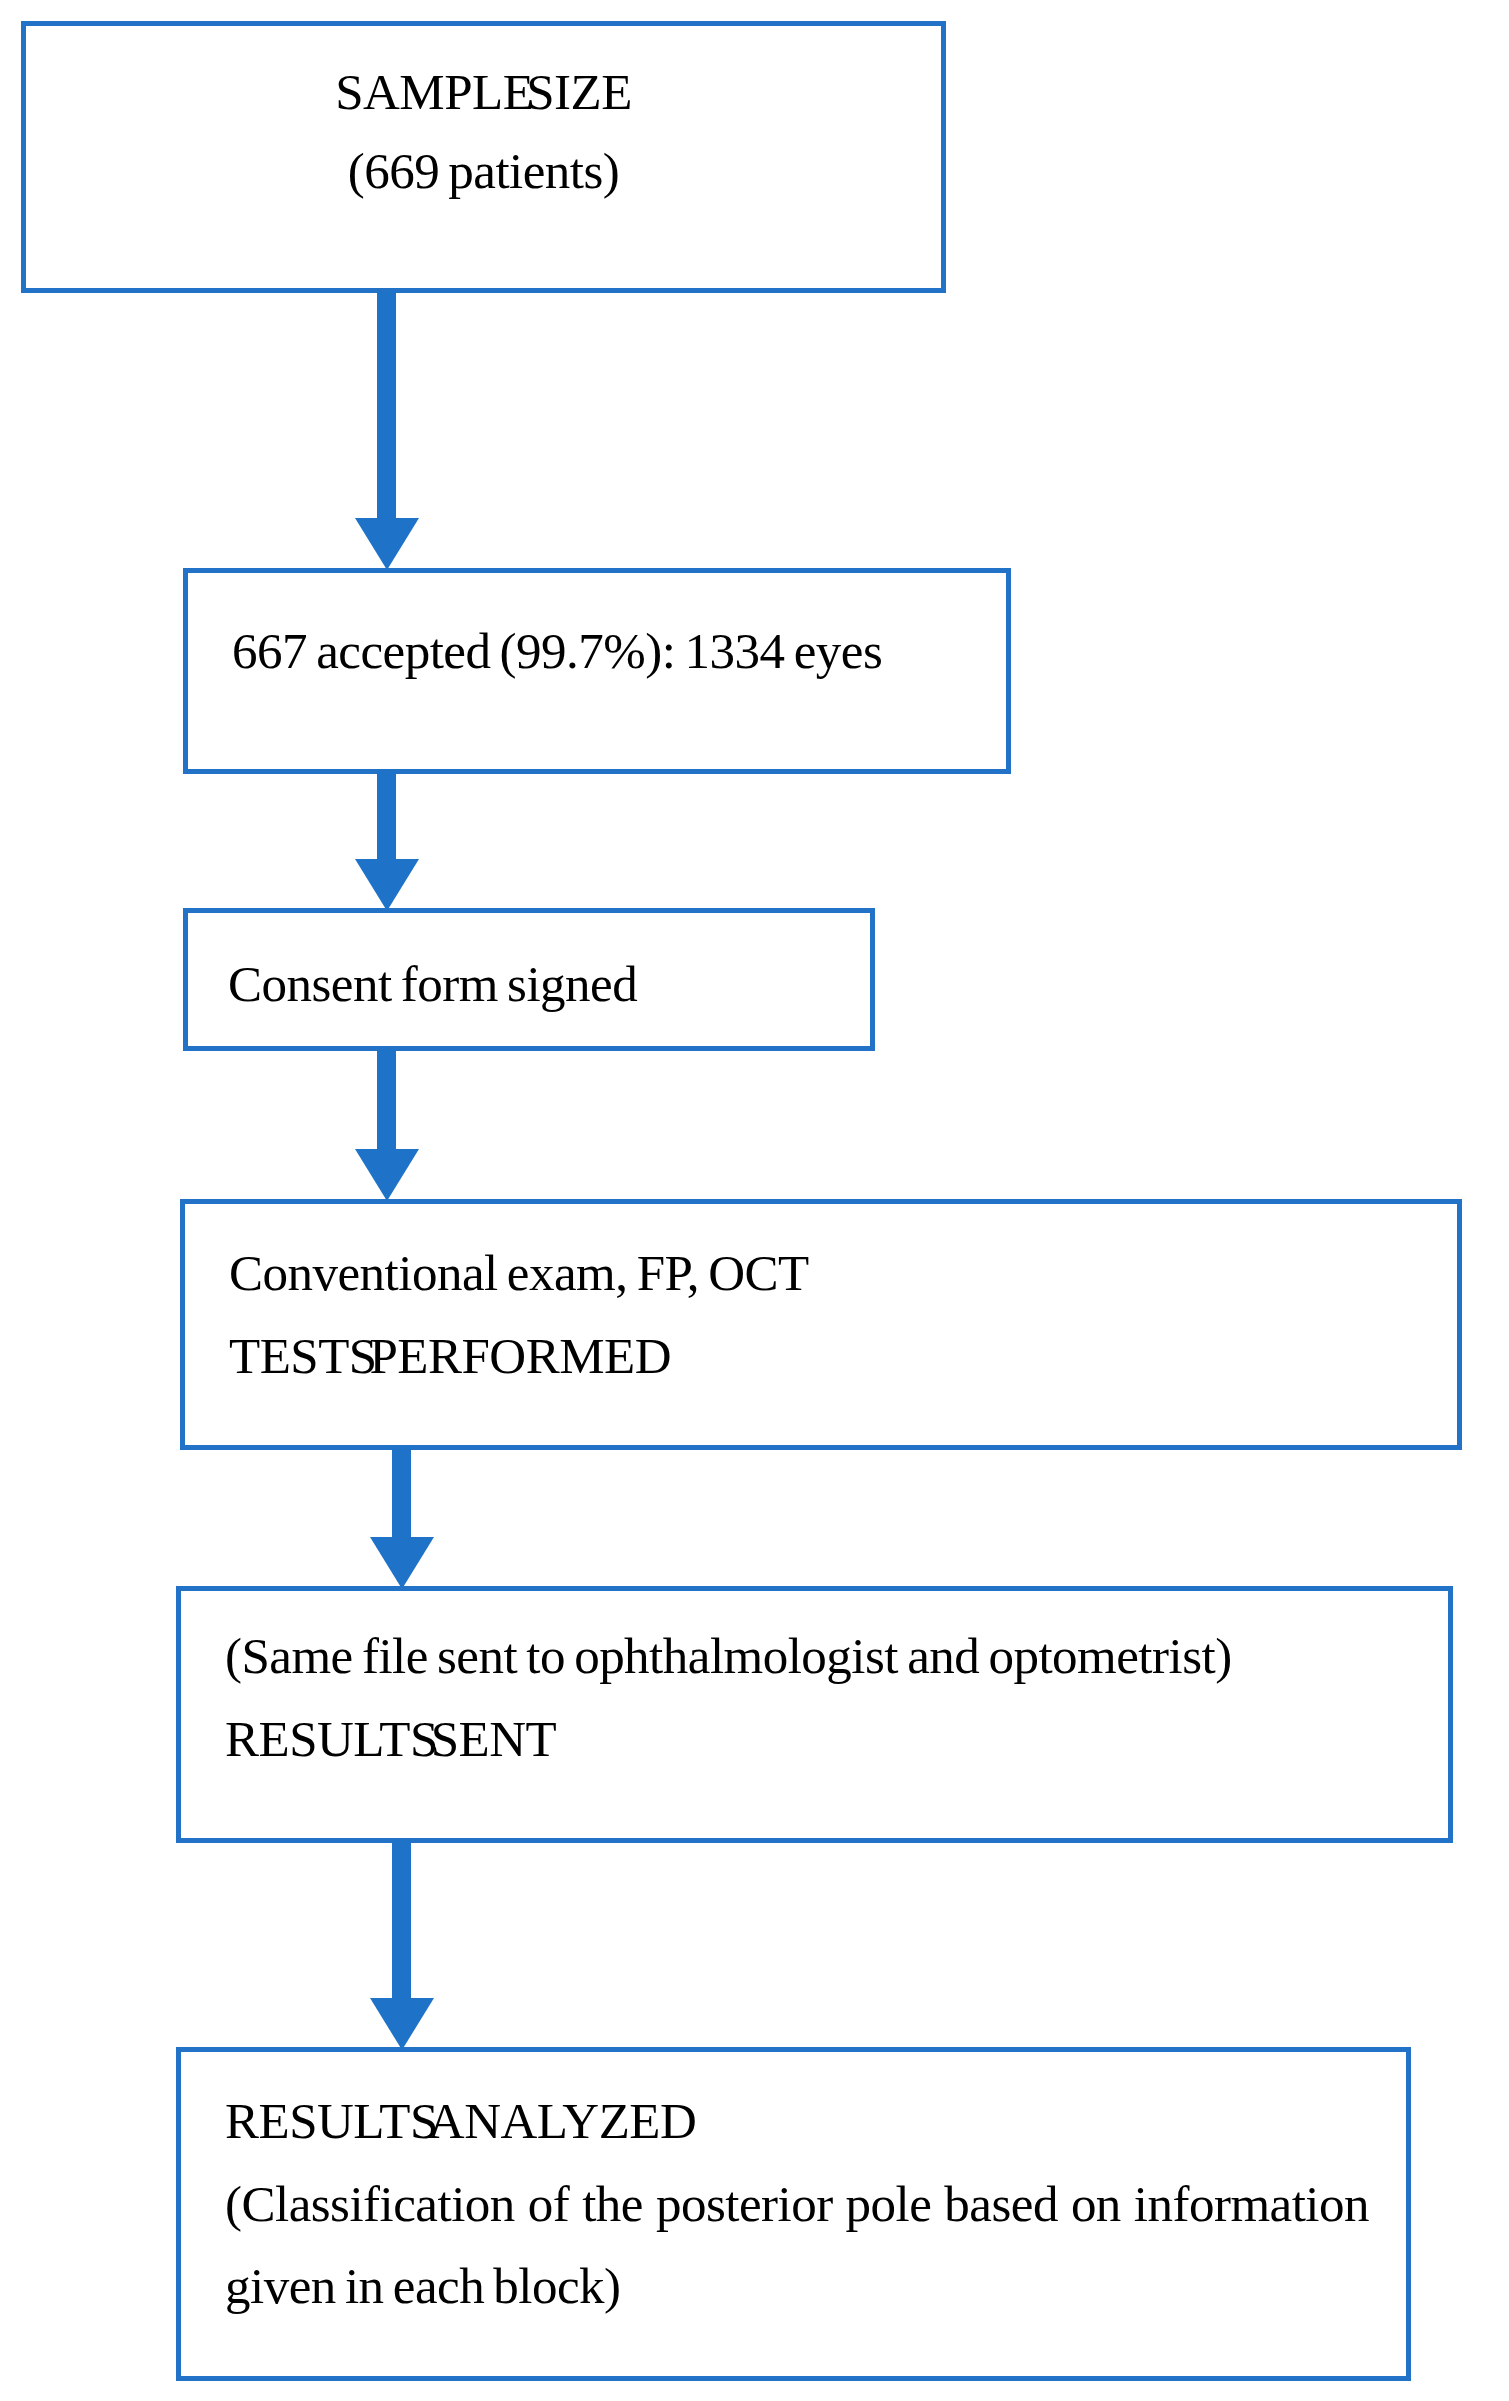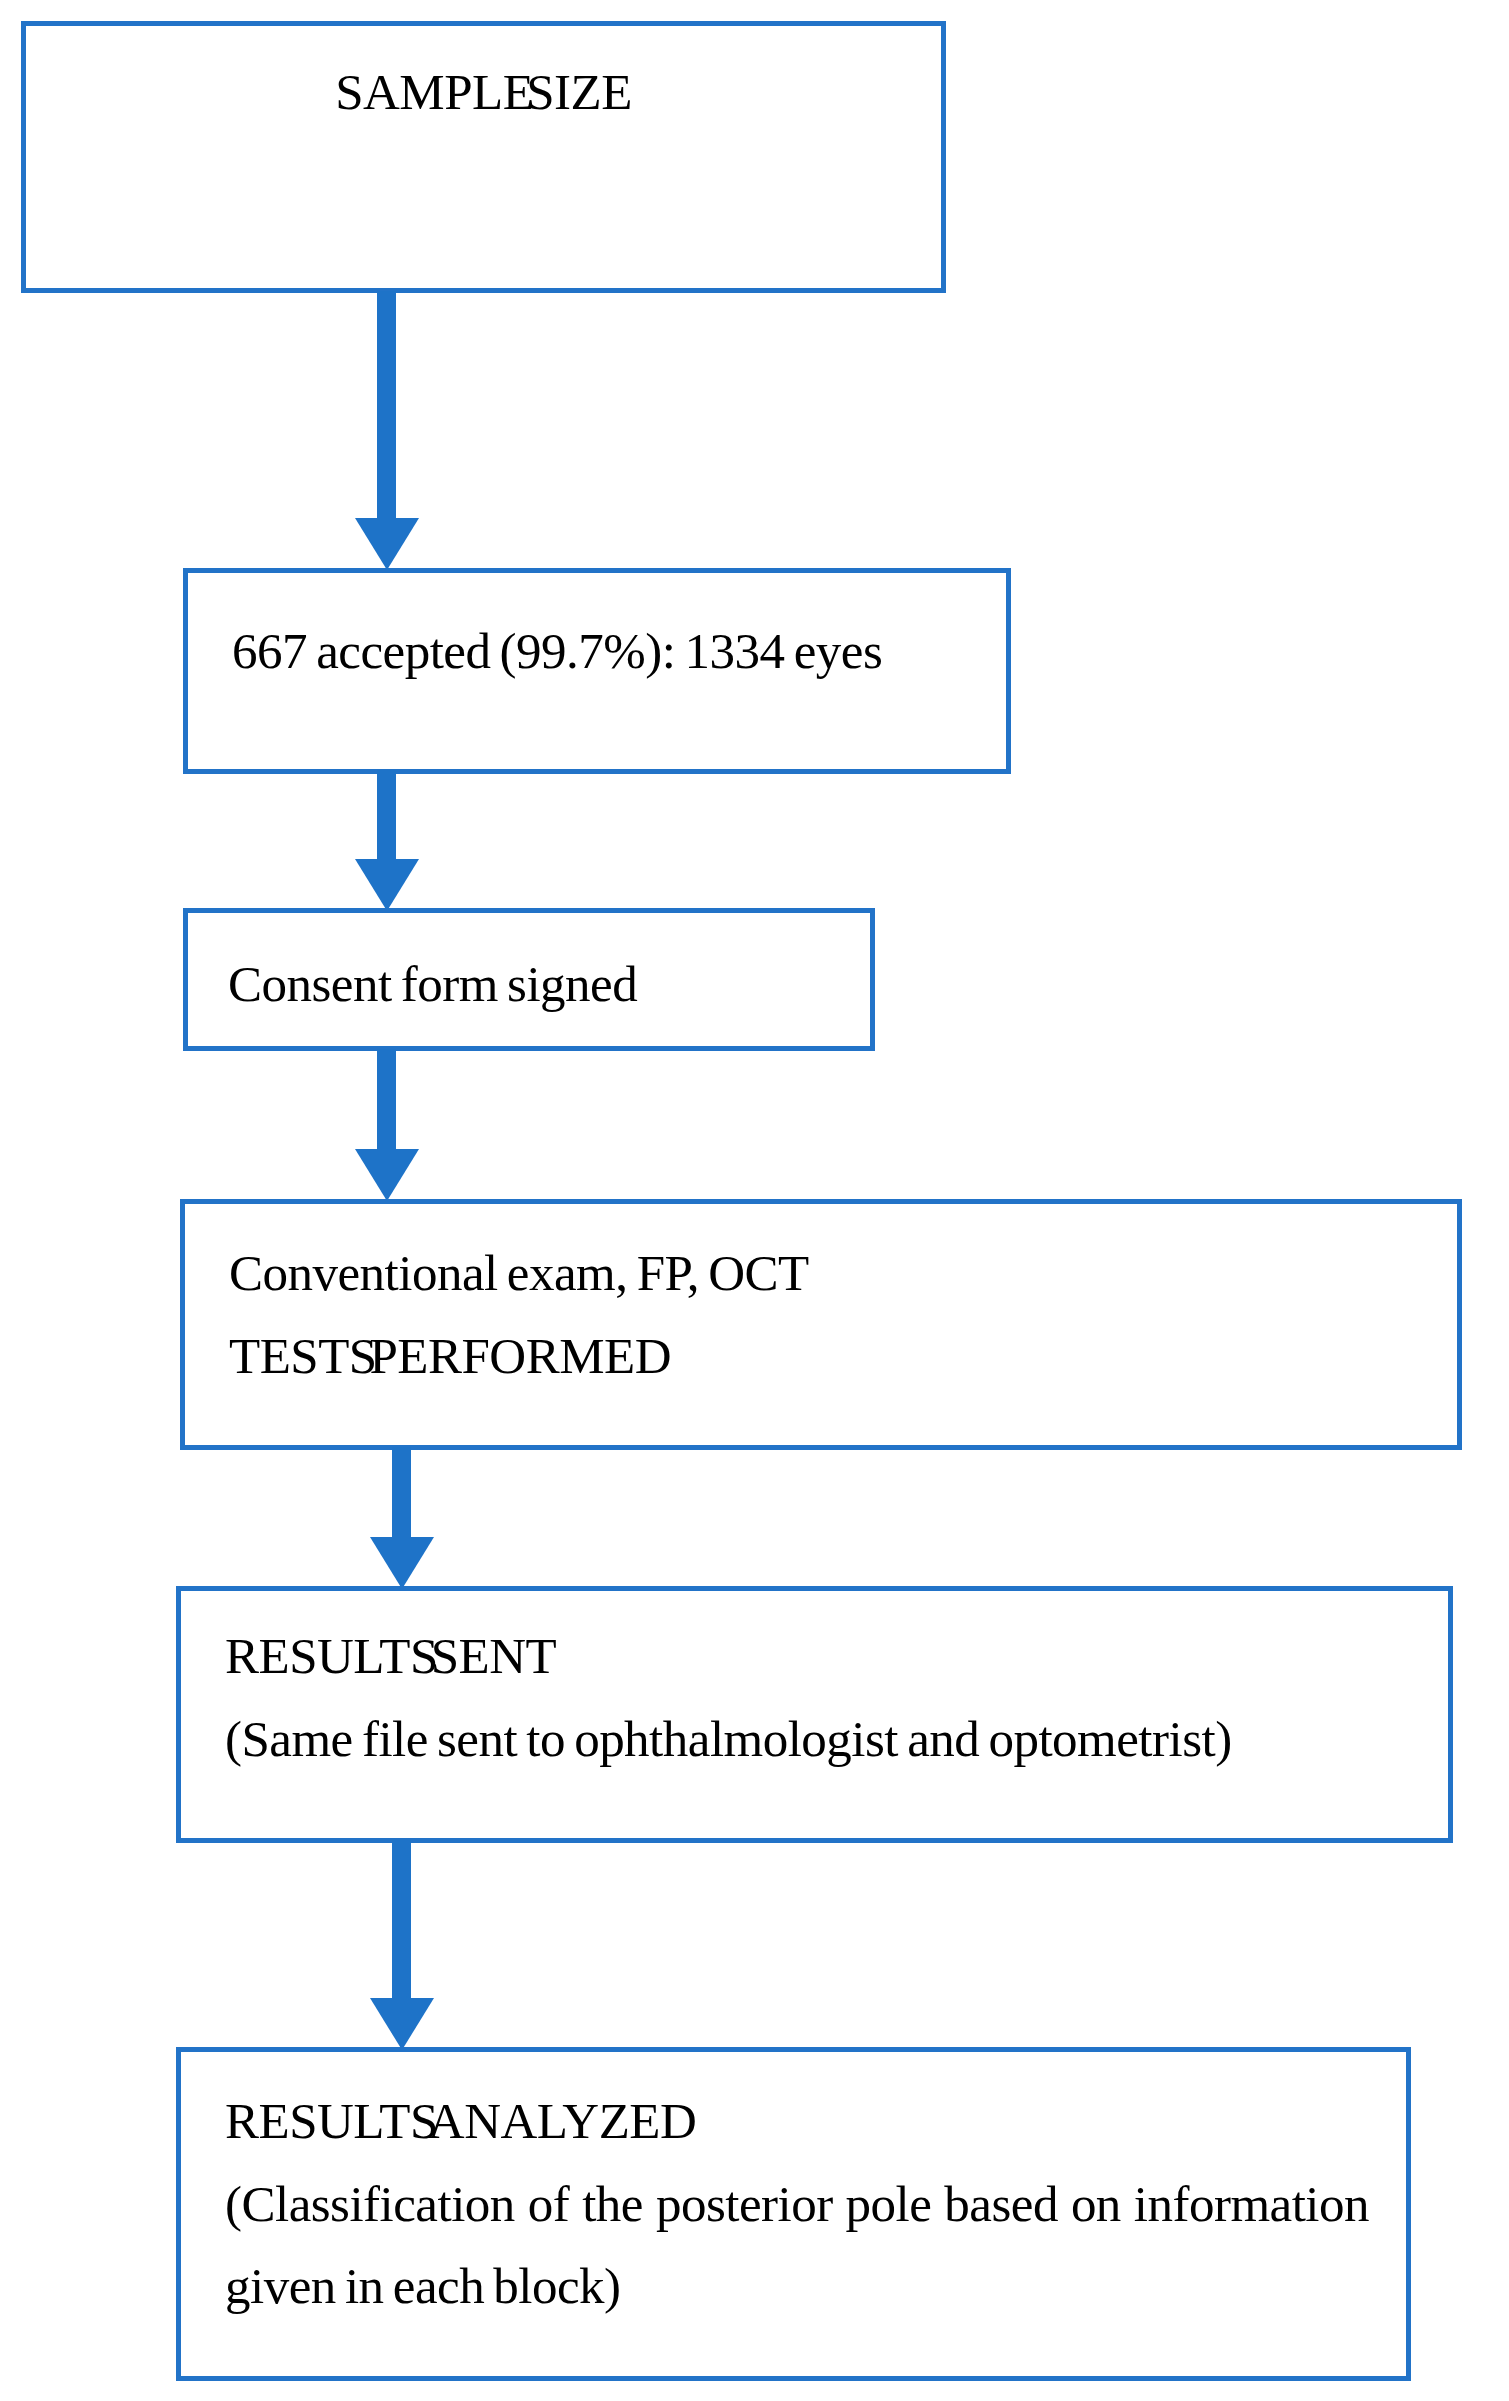--- a/index.html
+++ b/index.html
@@ -59,20 +59,21 @@
   .a4 { left: 369px; top: 1447px; height: 142px; }
   .a5 { left: 369px; top: 1840px; height: 210px; }
 </style>
 </head>
 <body>
 
 <div class="canvas">
 
   <div class="node n1">
     <div class="line caps">SAMPLE SIZE</div>
+    <div class="line">(669 patients)</div>
   </div>
 
   <div class="arrow a1">
     <div class="stem"></div>
     <div class="head"></div>
   </div>
 
   <div class="node n2">
     <div class="line">667 accepted (99.7%): 1334 eyes</div>
   </div>
@@ -95,22 +96,22 @@
     <div class="line">Conventional exam, FP, OCT</div>
     <div class="line caps">TESTS PERFORMED</div>
   </div>
 
   <div class="arrow a4">
     <div class="stem"></div>
     <div class="head"></div>
   </div>
 
   <div class="node n5">
+    <div class="line">(Same file sent to ophthalmologist and optometrist)</div>
     <div class="line caps">RESULTS SENT</div>
-    <div class="line">(Same file sent to ophthalmologist and optometrist)</div>
   </div>
 
   <div class="arrow a5">
     <div class="stem"></div>
     <div class="head"></div>
   </div>
 
   <div class="node n6">
     <div class="line caps">RESULTS ANALYZED</div>
     <div class="justify">(Classification of the posterior pole based on information given in each block)</div>

